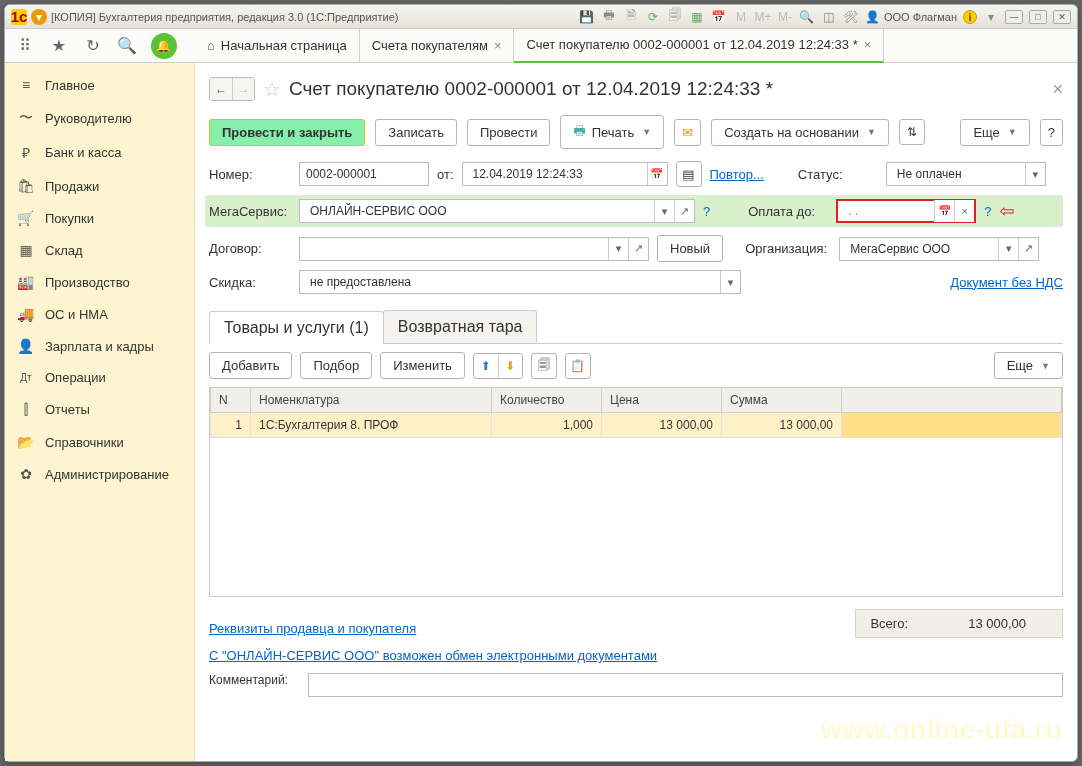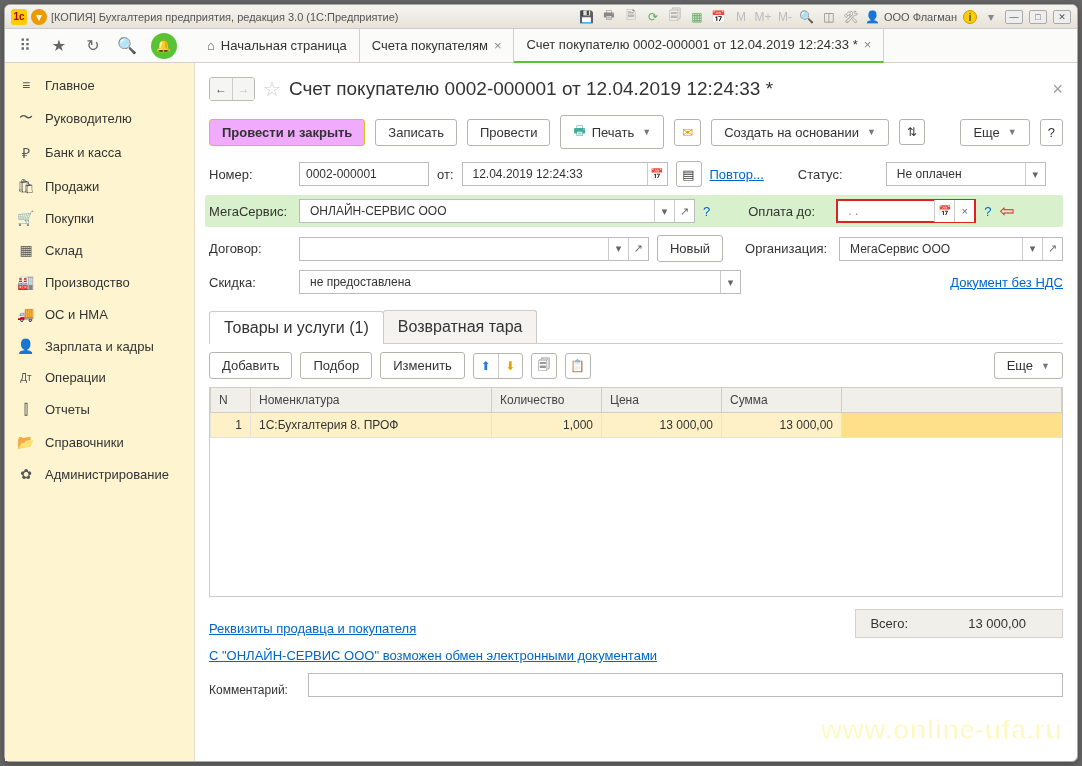--- a/index.html
+++ b/index.html
@@ -7,21 +7,21 @@
   body { background:#666; width:1082px; height:766px; overflow:hidden; position:relative; }
   .window { position:absolute; left:4px; top:4px; right:4px; bottom:4px; background:#fff; border:1px solid #aaa; border-radius:6px; box-shadow:0 2px 8px rgba(0,0,0,.3); display:flex; flex-direction:column; }
   .titlebar { height:24px; background:linear-gradient(#f5f5f0,#e6e2d8); display:flex; align-items:center; padding:0 6px; font-size:11px; color:#555; border-bottom:1px solid #ccc; border-radius:6px 6px 0 0;}
   .titlebar .left { display:flex; align-items:center; gap:4px; }
   .titlebar .spacer { flex:1; }
   .titlebar .icons { display:flex; align-items:center; gap:6px; }
   .tb-ico { width:16px; height:16px; display:inline-flex; align-items:center; justify-content:center; color:#888; font-size:12px;}
   .tb-ico.green{color:#6a6;}
   .tb-ico.blue{color:#48a;}
   .tb-ico.orange{color:#e90;}
-  .tb-1c{background:#ffcc00;border-radius:3px;font-weight:bold;font-size:10px;color:#a00;text-align:center;}
+  .tb-1c{background:#ffcc00;border-radius:3px;font-weight:bold;font-size:15px;color:#a00;text-align:center;}
   .tb-arrow{background:#e90;border-radius:50%;color:#fff;}
   .win-btn{width:18px;height:14px;border:1px solid #aaa;background:#eee;border-radius:2px;display:inline-flex;align-items:center;justify-content:center;font-size:9px;color:#555;}
   .user-chip{display:flex;align-items:center;gap:3px;font-size:11px;}
   .info-circle{width:14px;height:14px;border-radius:50%;background:#ffcc00;border:1px solid #c90;display:inline-flex;align-items:center;justify-content:center;font-weight:bold;color:#555;}
 
   .toolbar2 { height:34px; background:#fbfbfa; border-bottom:1px solid #d4d0c8; display:flex; align-items:center; }
   .tb2-left{display:flex;align-items:center;gap:14px;padding-left:10px;width:190px;}
   .tb2-ico{width:20px;height:20px;display:inline-flex;align-items:center;justify-content:center;color:#666;font-size:16px;}
   .bell{width:26px;height:26px;border-radius:50%;background:#5bc236;display:inline-flex;align-items:center;justify-content:center;color:#fff;}
   .tabs{display:flex;height:34px;align-items:stretch;}
@@ -39,21 +39,21 @@
   .page-head{display:flex;align-items:center;gap:8px;margin-bottom:14px;}
   .navbtns{display:flex;border:1px solid #bbb;border-radius:3px;overflow:hidden;}
   .navbtns span{width:22px;height:22px;display:inline-flex;align-items:center;justify-content:center;background:#f5f5f2;color:#555;}
   .navbtns span+span{border-left:1px solid #ccc;color:#bbb;}
   .star{font-size:20px;color:#ccc;}
   .page-title{font-size:19px;color:#333;}
   .page-close{margin-left:auto;font-size:18px;color:#999;}
 
   .btnrow{display:flex;align-items:center;gap:10px;margin-bottom:12px;flex-wrap:nowrap;}
   .btn{border:1px solid #b5b5b0;border-radius:3px;background:#fff;padding:5px 12px;font-size:13px;color:#333;display:inline-flex;align-items:center;gap:6px;cursor:default;white-space:nowrap;}
-  .btn.primary{background:#f0abfc;border-color:#d8c020;font-weight:bold;}
+  .btn.primary{background:#86efac;border-color:#d8c020;font-weight:bold;}
   .btn.icon-only{padding:5px 7px;}
   .btn .dd{color:#777;font-size:9px;margin-left:2px;}
   .btnrow .spacer{flex:1;}
   .sq{width:26px;height:26px;border:1px solid #b5b5b0;border-radius:3px;background:#fff;display:inline-flex;align-items:center;justify-content:center;}
   .envelope{color:#e39500;}
   .printer{color:#4a9;}
 
   .formrow{display:flex;align-items:center;gap:8px;margin-bottom:8px;font-size:13px;}
   .lbl{color:#333;width:82px;}
   .lbl.w2{width:80px;}
@@ -83,21 +83,21 @@
   table.grid th{background:#f1efe9;border:1px solid #d0cdc5;padding:5px 8px;text-align:left;font-weight:normal;color:#444;}
   table.grid td{border:1px solid #e5e3dd;padding:5px 8px;}
   table.grid tr.sel td{background:#fff1c7;}
   table.grid tr.sel td.last{background:#ffe08a;}
   .num{text-align:right;}
   .grid-wrap{border:1px solid #ccc;border-top:none;height:210px;overflow:hidden;}
 
   .footer-links{margin-top:12px;font-size:13px;}
   .total-row{display:flex;margin-top:12px;}
   .total-box{margin-left:auto;background:#f1efe9;border:1px solid #d5d2ca;padding:6px 36px 6px 14px;font-size:13px;display:flex;gap:60px;}
-  .comment-row{display:flex;align-items:flex-end;gap:20px;margin-top:10px;}
+  .comment-row{display:flex;align-items:flex-start;gap:20px;margin-top:10px;}
   .comment-row .inp{flex:1;}
 
   .watermark{position:absolute;right:20px;bottom:20px;font-size:28px;font-weight:bold;color:#fef9c3;font-family:Liberation Sans, sans-serif;-webkit-text-stroke:1px #fff;}
 </style>
 </head>
 <body>
 
 <div class="window">
 
   <div class="titlebar">
@@ -290,21 +290,21 @@
       <div class="formrow">
         <span class="lbl">Договор:</span>
         <span class="inp sel" style="width:350px">
             <span style="flex:1"></span>
             <span class="suffix-btn">▾</span>
             <span class="suffix-btn">↗</span>
           </span>
         <span class="btn">Новый</span>
         <span style="width:6px"></span>
         <span style="width:86px">Организация:</span>
-        <span class="inp sel" style="width:224px">
+        <span class="inp sel" style="width:200px">
             <span style="flex:1;padding-left:4px">МегаСервис ООО</span>
             <span class="suffix-btn">▾</span>
             <span class="suffix-btn">↗</span>
           </span>
       </div>
 
       <div class="formrow">
         <span class="lbl">Скидка:</span>
         <span class="inp sel" style="width:442px">
             <span style="flex:1;padding-left:4px">не предоставлена</span>

